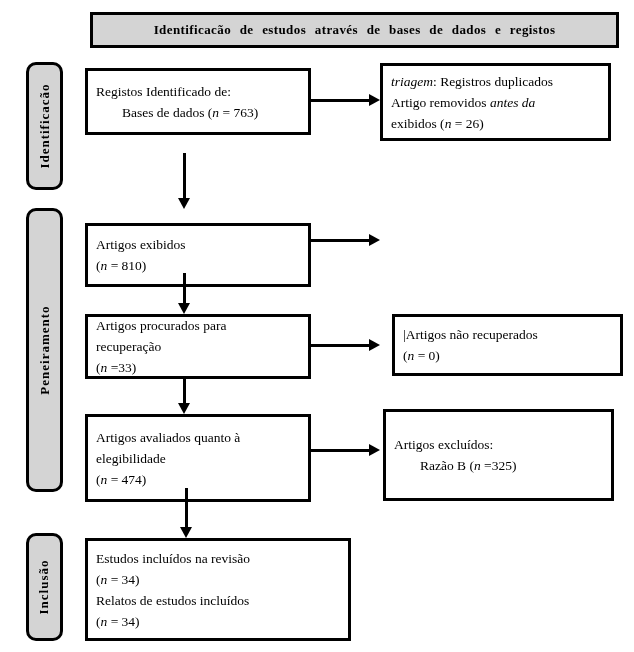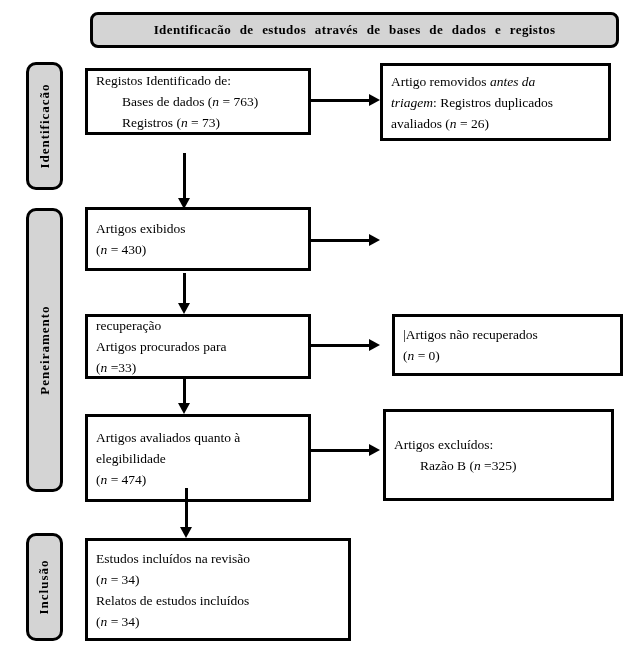--- a/index.html
+++ b/index.html
@@ -2,21 +2,21 @@
 <html><head>
 <meta charset="utf-8">
 <style>
   html,body { margin:0; padding:0; background:#ffffff; }
   .canvas {
     position:relative; width:634px; height:652px; background:#ffffff;
     font-family:"Liberation Serif", serif; color:#000000; overflow:hidden;
   }
   .title-box {
     position:absolute; left:90px; top:12px; width:529px; height:36px;
-    background:#d4d4d4; border:3px solid #000; border-radius:8px;
+    background:#d4d4d4; border:3px solid #000; border-radius:0;
     box-sizing:border-box; display:flex; align-items:center; justify-content:center;
     font-weight:bold; font-size:13px; letter-spacing:0.4px; word-spacing:5px;
   }
   .side {
     position:absolute; left:26px; width:37px;
     background:#d4d4d4; border:3px solid #000; border-radius:10px;
     box-sizing:border-box; display:flex; align-items:center; justify-content:center;
   }
   .side span {
     transform:rotate(-90deg); white-space:nowrap;
@@ -54,47 +54,46 @@
   <div class="side" style="top:208px; height:284px">
     <span>Peneiramento</span>
   </div>
   <div class="side" style="top:533px; height:108px">
     <span>Inclusão</span>
   </div>
 
   <div class="box" style="left:85px; top:68px; width:226px; height:67px">
       <div class="line"><span>Registos Identificado de:</span></div>
       <div class="line indent"><span>Bases de dados (</span><span class="it">n</span><span> = 763)</span></div>
-      <div class="line indent"><span>Registros (</span><span class="it">n</span><span> = 73)</span></div>
     </div>
-  <div class="box" style="left:85px; top:207px; width:226px; height:64px">
+  <div class="box" style="left:85px; top:223px; width:226px; height:64px">
       <div class="line"><span>Artigos exibidos</span></div>
-      <div class="line"><span>(</span><span class="it">n</span><span> = 430)</span></div>
+      <div class="line"><span>(</span><span class="it">n</span><span> = 810)</span></div>
     </div>
   <div class="box" style="left:85px; top:314px; width:226px; height:65px">
+      <div class="line"><span>Artigos procurados para</span></div>
       <div class="line"><span>recuperação</span></div>
-      <div class="line"><span>Artigos procurados para</span></div>
       <div class="line"><span>(</span><span class="it">n</span><span> =33)</span></div>
     </div>
   <div class="box" style="left:85px; top:414px; width:226px; height:88px">
       <div class="line"><span>Artigos avaliados quanto à</span></div>
       <div class="line"><span>elegibilidade</span></div>
       <div class="line"><span>(</span><span class="it">n</span><span> = 474)</span></div>
     </div>
   <div class="box" style="left:85px; top:538px; width:266px; height:103px">
       <div class="line"><span>Estudos incluídos na revisão</span></div>
       <div class="line"><span>(</span><span class="it">n</span><span> = 34)</span></div>
       <div class="line"><span>Relatos de estudos incluídos</span></div>
       <div class="line"><span>(</span><span class="it">n</span><span> = 34)</span></div>
     </div>
 
   <div class="box" style="left:380px; top:63px; width:231px; height:78px">
+      <div class="line"><span class="it">triagem</span><span>: Registros duplicados</span></div>
       <div class="line"><span>Artigo removidos </span><span class="it">antes da</span></div>
-      <div class="line"><span class="it">triagem</span><span>: Registros duplicados</span></div>
-      <div class="line"><span>avaliados (</span><span class="it">n</span><span> = 26)</span></div>
+      <div class="line"><span>exibidos (</span><span class="it">n</span><span> = 26)</span></div>
     </div>
   <div class="box" style="left:392px; top:314px; width:231px; height:62px">
       <div class="line"><span>|Artigos não recuperados</span></div>
       <div class="line"><span>(</span><span class="it">n</span><span> = 0)</span></div>
     </div>
   <div class="box" style="left:383px; top:409px; width:231px; height:92px">
       <div class="line"><span>Artigos excluídos:</span></div>
       <div class="line indent"><span>Razão  B (</span><span class="it">n</span><span> =325)</span></div>
     </div>
 

